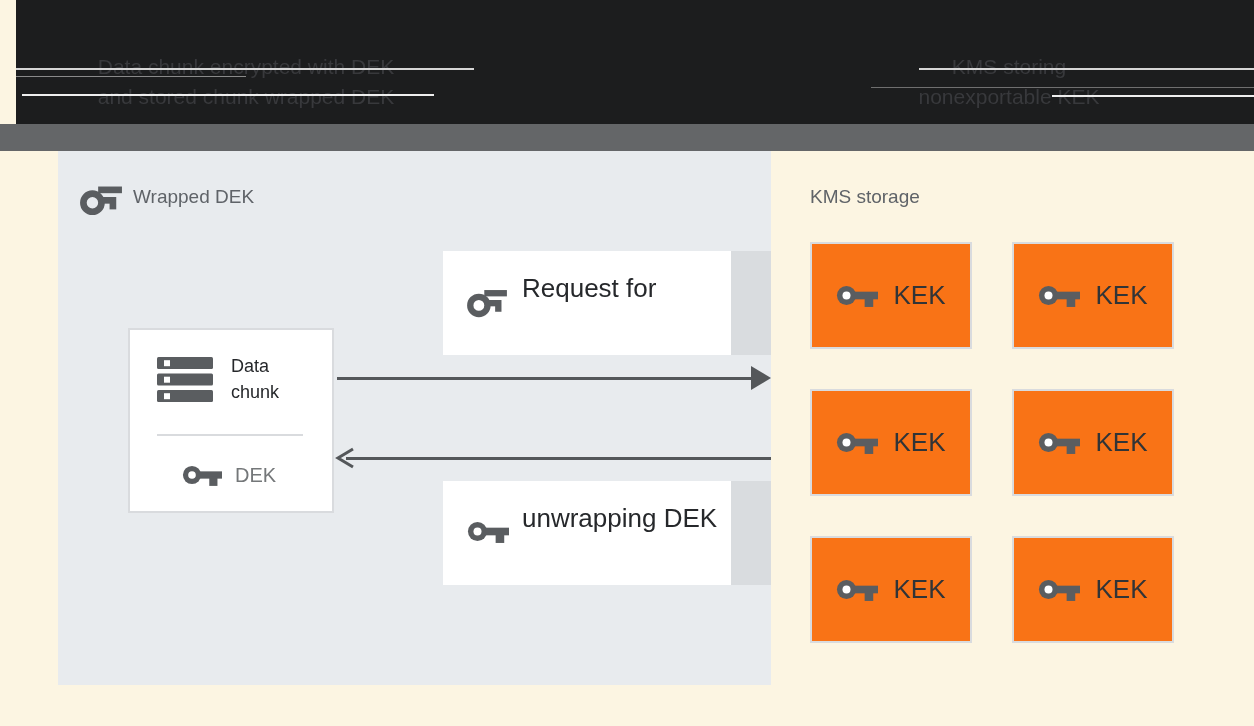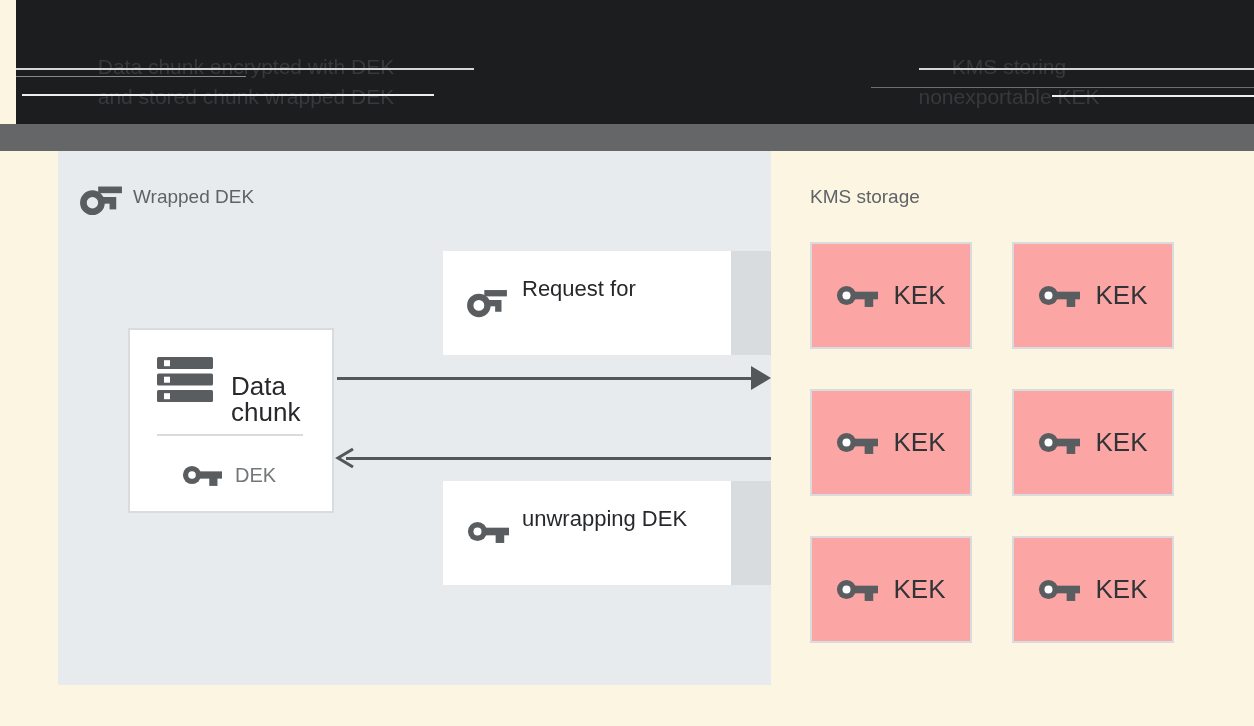--- a/index.html
+++ b/index.html
@@ -32,49 +32,49 @@
   
   .wrapped-panel{position:absolute;left:58px;top:151px;width:713px;height:534px;background:var(--panel-bg);}
   .panel-title-row{position:absolute;left:22px;top:26px;display:flex;align-items:center;gap:11px;color:var(--icon-gray);}
   .panel-title-row .title-text{font-size:19px;color:var(--text-gray);}
   .kms-title{position:absolute;left:790px;top:186px;font-size:19px;color:var(--text-gray);margin-left:20px;}
 
   
   .data-chunk-box{position:absolute;left:70px;top:177px;width:206px;height:185px;
     background:#fff;border:2px solid var(--box-border);}
   .dc-icon{position:absolute;left:27px;top:27px;color:var(--icon-gray);}
-  .dc-label{position:absolute;left:101px;top:23px;font-size:26px;line-height:26px;color:var(--text-dark);margin-top:20px;}
+  .dc-label{position:absolute;left:101px;top:23px;font-size:18px;line-height:26px;color:var(--text-dark);}
   .dc-divider{position:absolute;left:27px;top:104px;width:146px;height:2px;background:var(--box-border);}
   .dek-row{position:absolute;left:52px;top:133px;display:flex;align-items:center;gap:13px;color:var(--icon-gray);}
   .dek-row .dek-text{font-size:20px;color:var(--dek-gray);}
 
   
   .msg-box{position:absolute;width:288px;height:104px;background:#fff;}
   .request-box{left:385px;top:100px;}
   .return-box{left:385px;top:330px;}
   .msg-strip{position:absolute;left:673px;width:40px;height:104px;background:var(--strip-gray);}
   .request-strip{top:100px;}
   .return-strip{top:330px;}
   .msg-icon{position:absolute;left:24px;color:var(--icon-gray);}
   .request-box .msg-icon{top:30px;}
   .return-box .msg-icon{top:38px;}
-  .msg-text{position:absolute;left:79px;top:23px;font-size:22px;line-height:29px;color:var(--text-dark);}
+  .msg-text{position:absolute;left:79px;top:23px;font-size:26px;line-height:29px;color:var(--text-dark);}
 
   
   .arrow-line{position:absolute;height:3px;background:var(--arrow-gray);}
   .arrow-line-right{left:279px;top:226px;width:414px;}
   .arrow-line-left{left:288px;top:306px;width:425px;}
   .arrow-head-right{position:absolute;left:693px;top:215px;width:0;height:0;
     border-left:20px solid var(--arrow-gray);border-top:12px solid transparent;border-bottom:12px solid transparent;}
   .arrow-chevron-left{position:absolute;left:276px;top:295px;color:var(--arrow-gray);}
 
   
   .kek-grid{position:absolute;left:810px;top:242px;display:grid;
     grid-template-columns:162px 162px;grid-auto-rows:107px;column-gap:40px;row-gap:40px;}
-  .kek-box{background:#fca5a5;border:2px solid var(--box-border);
+  .kek-box{background:#f97316;border:2px solid var(--box-border);
     display:flex;align-items:center;justify-content:center;gap:15px;color:var(--icon-gray);}
   .kek-box .kek-text{font-size:26px;color:#313437;}
 
   svg{display:block;}
 </style>
 </head>
 <body>
 
 <div class="header-band">
   <div class="caption caption-left">

